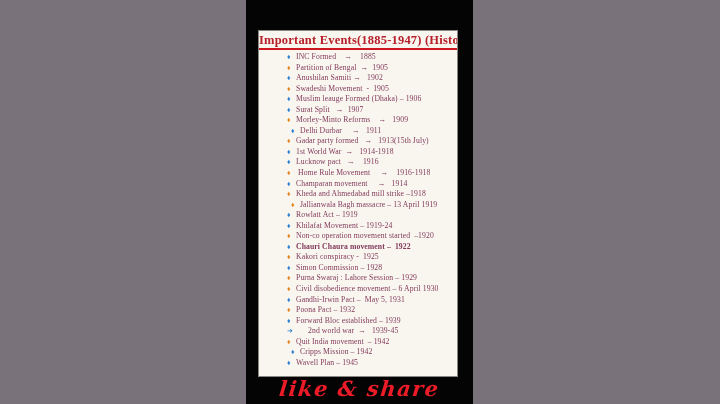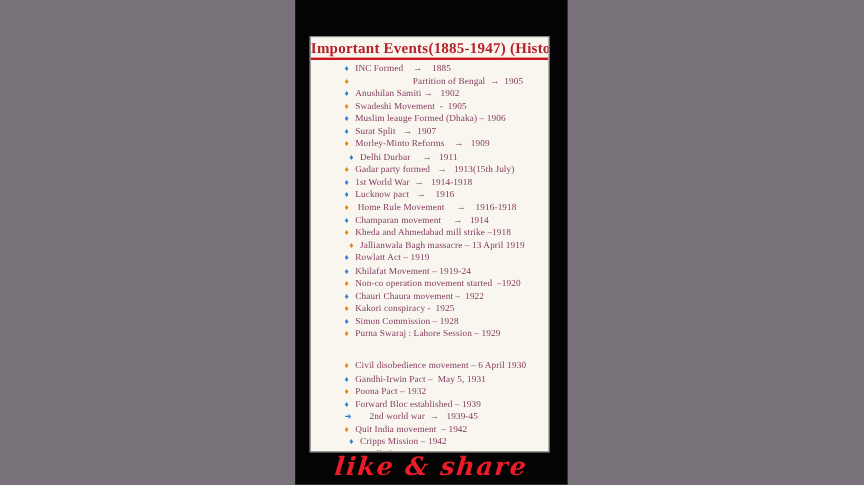--- a/index.html
+++ b/index.html
@@ -85,42 +85,42 @@
 <div class="stage">
   <div class="side-bar left"></div>
   <div class="side-bar right"></div>
 
   <div class="video-band">
     <div class="card" style="background: rgb(249, 246, 240);">
       <div class="card-title" style="color: rgb(181, 32, 42);">Important Events(1885-1947) (History)</div>
       <div class="title-rule" style="background: rgb(205, 22, 32);"></div>
       <div class="events-list">
           <div class="event-row"><span class="bullet" style="color: rgb(46, 127, 208);">♦</span><span class="event-text" style="color: rgb(129, 57, 90);">INC Formed    →    1885</span></div>
-          <div class="event-row"><span class="bullet" style="color: rgb(224, 134, 28);">♦</span><span class="event-text" style="color: rgb(129, 57, 90); margin-left: 48px;">Partition of Bengal  →  1905</span></div>
+          <div class="event-row"><span class="bullet" style="color: rgb(224, 134, 28);">♦</span><span class="event-text" style="color: rgb(129, 57, 90);">Partition of Bengal  →  1905</span></div>
           <div class="event-row"><span class="bullet" style="color: rgb(46, 127, 208);">♦</span><span class="event-text" style="color: rgb(129, 57, 90);">Anushilan Samiti →   1902</span></div>
           <div class="event-row"><span class="bullet" style="color: rgb(224, 134, 28);">♦</span><span class="event-text" style="color: rgb(129, 57, 90);">Swadeshi Movement  -  1905</span></div>
           <div class="event-row"><span class="bullet" style="color: rgb(46, 127, 208);">♦</span><span class="event-text" style="color: rgb(129, 57, 90);">Muslim leauge Formed (Dhaka) – 1906</span></div>
           <div class="event-row"><span class="bullet" style="color: rgb(46, 127, 208);">♦</span><span class="event-text" style="color: rgb(129, 57, 90);">Surat Split   →  1907</span></div>
           <div class="event-row"><span class="bullet" style="color: rgb(224, 134, 28);">♦</span><span class="event-text" style="color: rgb(129, 57, 90);">Morley-Minto Reforms    →   1909</span></div>
           <div class="event-row indent"><span class="bullet" style="color: rgb(46, 127, 208);">♦</span><span class="event-text" style="color: rgb(129, 57, 90); text-align: center;">Delhi Durbar     →   1911</span></div>
           <div class="event-row"><span class="bullet" style="color: rgb(224, 134, 28);">♦</span><span class="event-text" style="color: rgb(129, 57, 90);">Gadar party formed   →   1913(15th July)</span></div>
           <div class="event-row"><span class="bullet" style="color: rgb(46, 127, 208);">♦</span><span class="event-text" style="color: rgb(129, 57, 90);">1st World War  →   1914-1918</span></div>
           <div class="event-row"><span class="bullet" style="color: rgb(46, 127, 208);">♦</span><span class="event-text" style="color: rgb(129, 57, 90);">Lucknow pact   →    1916</span></div>
           <div class="event-row"><span class="bullet" style="color: rgb(224, 134, 28);">♦</span><span class="event-text" style="color: rgb(129, 57, 90);"> Home Rule Movement     →    1916-1918</span></div>
           <div class="event-row"><span class="bullet" style="color: rgb(46, 127, 208);">♦</span><span class="event-text" style="color: rgb(129, 57, 90);">Champaran movement     →   1914</span></div>
           <div class="event-row"><span class="bullet" style="color: rgb(224, 134, 28);">♦</span><span class="event-text" style="color: rgb(129, 57, 90);">Kheda and Ahmedabad mill strike –1918</span></div>
           <div class="event-row indent"><span class="bullet" style="color: rgb(224, 134, 28);">♦</span><span class="event-text" style="color: rgb(129, 57, 90);">Jallianwala Bagh massacre – 13 April 1919</span></div>
           <div class="event-row"><span class="bullet" style="color: rgb(46, 127, 208);">♦</span><span class="event-text" style="color: rgb(129, 57, 90);">Rowlatt Act – 1919</span></div>
           <div class="event-row"><span class="bullet" style="color: rgb(46, 127, 208);">♦</span><span class="event-text" style="color: rgb(129, 57, 90);">Khilafat Movement – 1919-24</span></div>
           <div class="event-row"><span class="bullet" style="color: rgb(224, 134, 28);">♦</span><span class="event-text" style="color: rgb(129, 57, 90);">Non-co operation movement started  –1920</span></div>
-          <div class="event-row"><span class="bullet" style="color: rgb(46, 127, 208);">♦</span><span class="event-text" style="color: rgb(129, 57, 90);">Chauri Chaura movement –  1922</span></div>
+          <div class="event-row"><span class="bullet" style="color: rgb(46, 127, 208);">♦</span><span class="event-text" style="color: rgb(129, 57, 90); font-weight: bold;">Chauri Chaura movement –  1922</span></div>
           <div class="event-row"><span class="bullet" style="color: rgb(224, 134, 28);">♦</span><span class="event-text" style="color: rgb(129, 57, 90);">Kakori conspiracy -  1925</span></div>
           <div class="event-row"><span class="bullet" style="color: rgb(46, 127, 208);">♦</span><span class="event-text" style="color: rgb(129, 57, 90);">Simon Commission – 1928</span></div>
           <div class="event-row"><span class="bullet" style="color: rgb(224, 134, 28);">♦</span><span class="event-text" style="color: rgb(129, 57, 90);">Purna Swaraj : Lahore Session – 1929</span></div>
-          <div class="event-row"><span class="bullet" style="color: rgb(224, 134, 28);">♦</span><span class="event-text" style="color: rgb(129, 57, 90); margin-top: 16px;">Civil disobedience movement – 6 April 1930</span></div>
+          <div class="event-row"><span class="bullet" style="color: rgb(224, 134, 28);">♦</span><span class="event-text" style="color: rgb(129, 57, 90);">Civil disobedience movement – 6 April 1930</span></div>
           <div class="event-row"><span class="bullet" style="color: rgb(46, 127, 208);">♦</span><span class="event-text" style="color: rgb(129, 57, 90);">Gandhi-Irwin Pact –  May 5, 1931</span></div>
           <div class="event-row"><span class="bullet" style="color: rgb(224, 134, 28);">♦</span><span class="event-text" style="color: rgb(129, 57, 90);">Poona Pact – 1932</span></div>
           <div class="event-row"><span class="bullet" style="color: rgb(46, 127, 208);">♦</span><span class="event-text" style="color: rgb(129, 57, 90);">Forward Bloc established – 1939</span></div>
           <div class="event-row"><span class="bullet" style="color: rgb(46, 127, 208);">➜</span><span class="event-text" style="color: rgb(129, 57, 90); margin-left: 12px;">2nd world war  →   1939-45</span></div>
           <div class="event-row"><span class="bullet" style="color: rgb(224, 134, 28);">♦</span><span class="event-text" style="color: rgb(129, 57, 90);">Quit India movement  – 1942</span></div>
           <div class="event-row indent"><span class="bullet" style="color: rgb(46, 127, 208);">♦</span><span class="event-text" style="color: rgb(129, 57, 90);">Cripps Mission – 1942</span></div>
           <div class="event-row"><span class="bullet" style="color: rgb(46, 127, 208);">♦</span><span class="event-text" style="color: rgb(129, 57, 90); text-align: center;">Wavell Plan – 1945</span></div>
         </div>
     </div>
 

